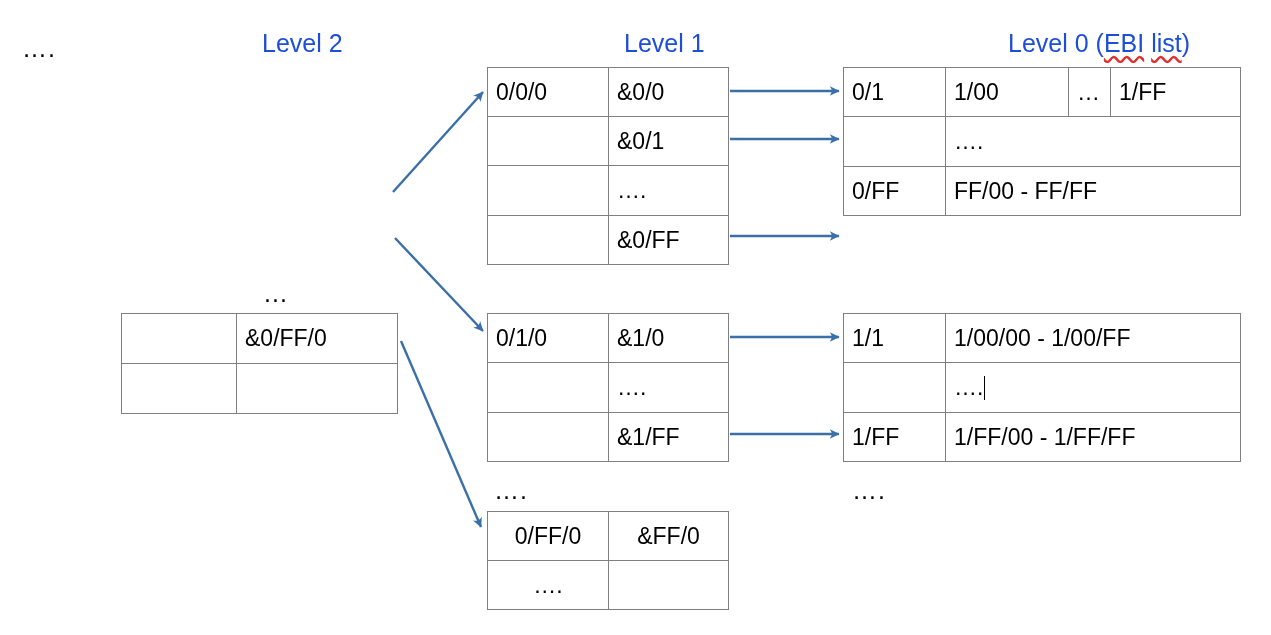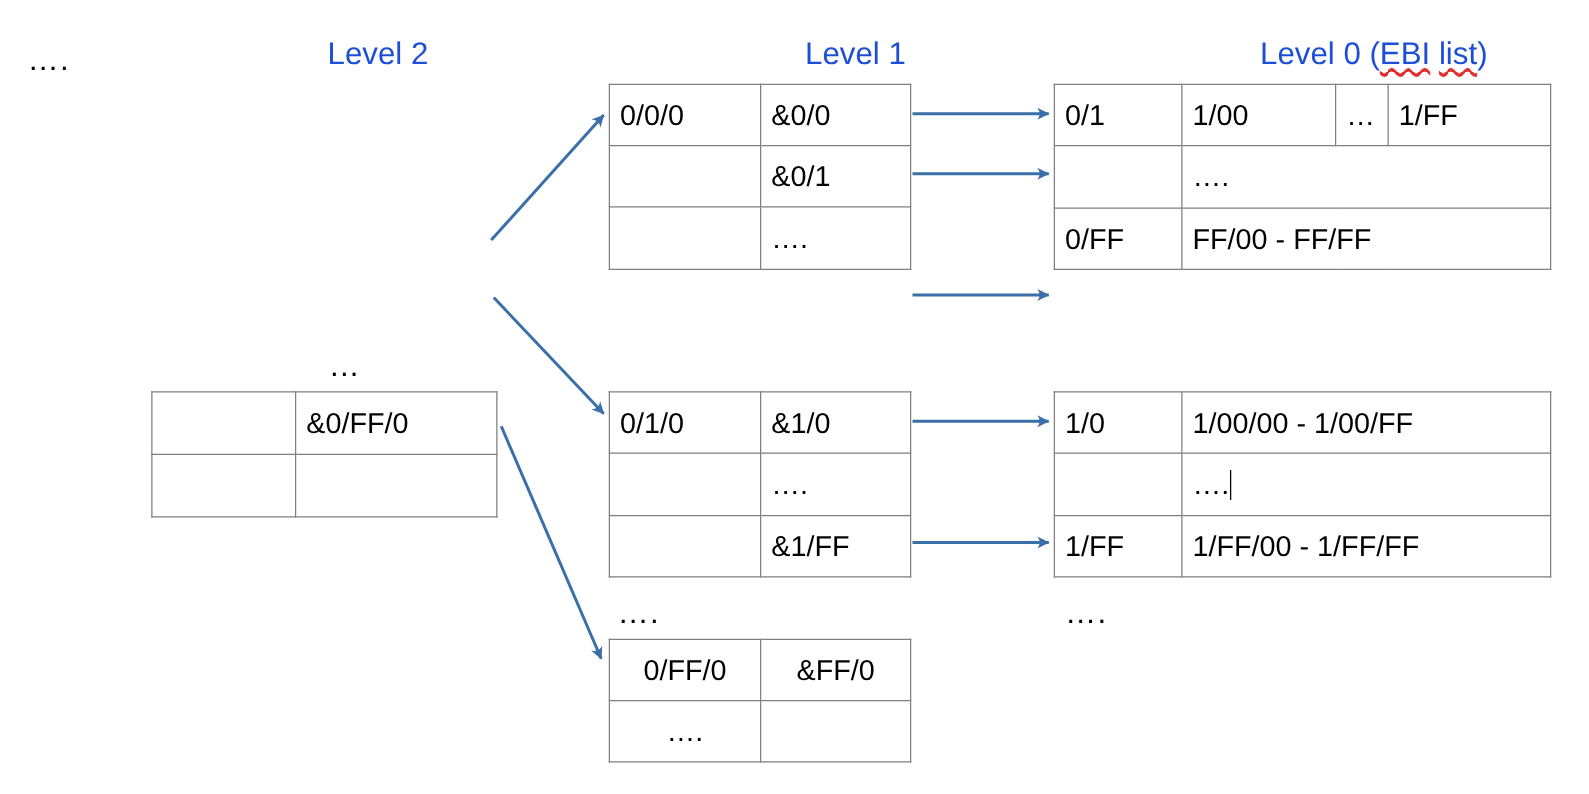--- a/index.html
+++ b/index.html
@@ -72,21 +72,21 @@
 </style>
 </head>
 <body>
 
 <div id="canvas">
 
   <div class="dots" style="left:22px; top:36px;">….</div>
 
   <div class="hdr" style="left:262px; top:31px;">Level 2</div>
 
-  <div class="hdr" style="left:624px; top:31px;margin-left:20px;">Level 1</div>
+  <div class="hdr" style="left:624px; top:31px;">Level 1</div>
 
   <div class="hdr" style="left:1008px; top:31px;">
     <span>Level 0 (</span><span class="misspell">EBI</span> <span class="misspell">list</span><span>)</span>
   </div>
 
   <div class="dots" style="left:264px; top:281px;">...</div>
 
   <div class="dots" style="left:494px; top:478px;">….</div>
 
   <div class="dots" style="left:852px; top:478px;">….</div>
@@ -119,20 +119,24 @@
         <td style="height:48px">0/0/0</td>
         <td style="height:48px">&amp;0/0</td>
       </tr>
       <tr>
         <td style="height:48px"></td>
         <td style="height:48px">&amp;0/1</td>
       </tr>
       <tr>
         <td style="height:49px"></td>
         <td style="height:49px">….</td>
+      </tr>
+      <tr>
+        <td style="height:48px"></td>
+        <td style="height:48px">&amp;0/FF</td>
       </tr>
     </tbody>
   </table>
 
   <table class="tbl outer-dark" style="left:487px; top:313px; width:241px;">
     <colgroup>
         <col style="width:121px">
         <col style="width:120px">
       </colgroup>
     <tbody>
@@ -193,21 +197,21 @@
     </tbody>
   </table>
 
   <table class="tbl outer-dark" style="left:843px; top:313px; width:397px;">
     <colgroup>
         <col style="width:102px">
         <col style="width:295px">
       </colgroup>
     <tbody>
       <tr>
-        <td style="height:48px">1/0</td>
+        <td style="height:48px">1/1</td>
         <td style="height:48px">1/00/00 - 1/00/FF</td>
       </tr>
       <tr>
         <td style="height:49px"></td>
         <td style="height:49px"><span>….</span><span class="caret"></span></td>
       </tr>
       <tr>
         <td style="height:48px">1/FF</td>
         <td style="height:48px">1/FF/00 - 1/FF/FF</td>
       </tr>

